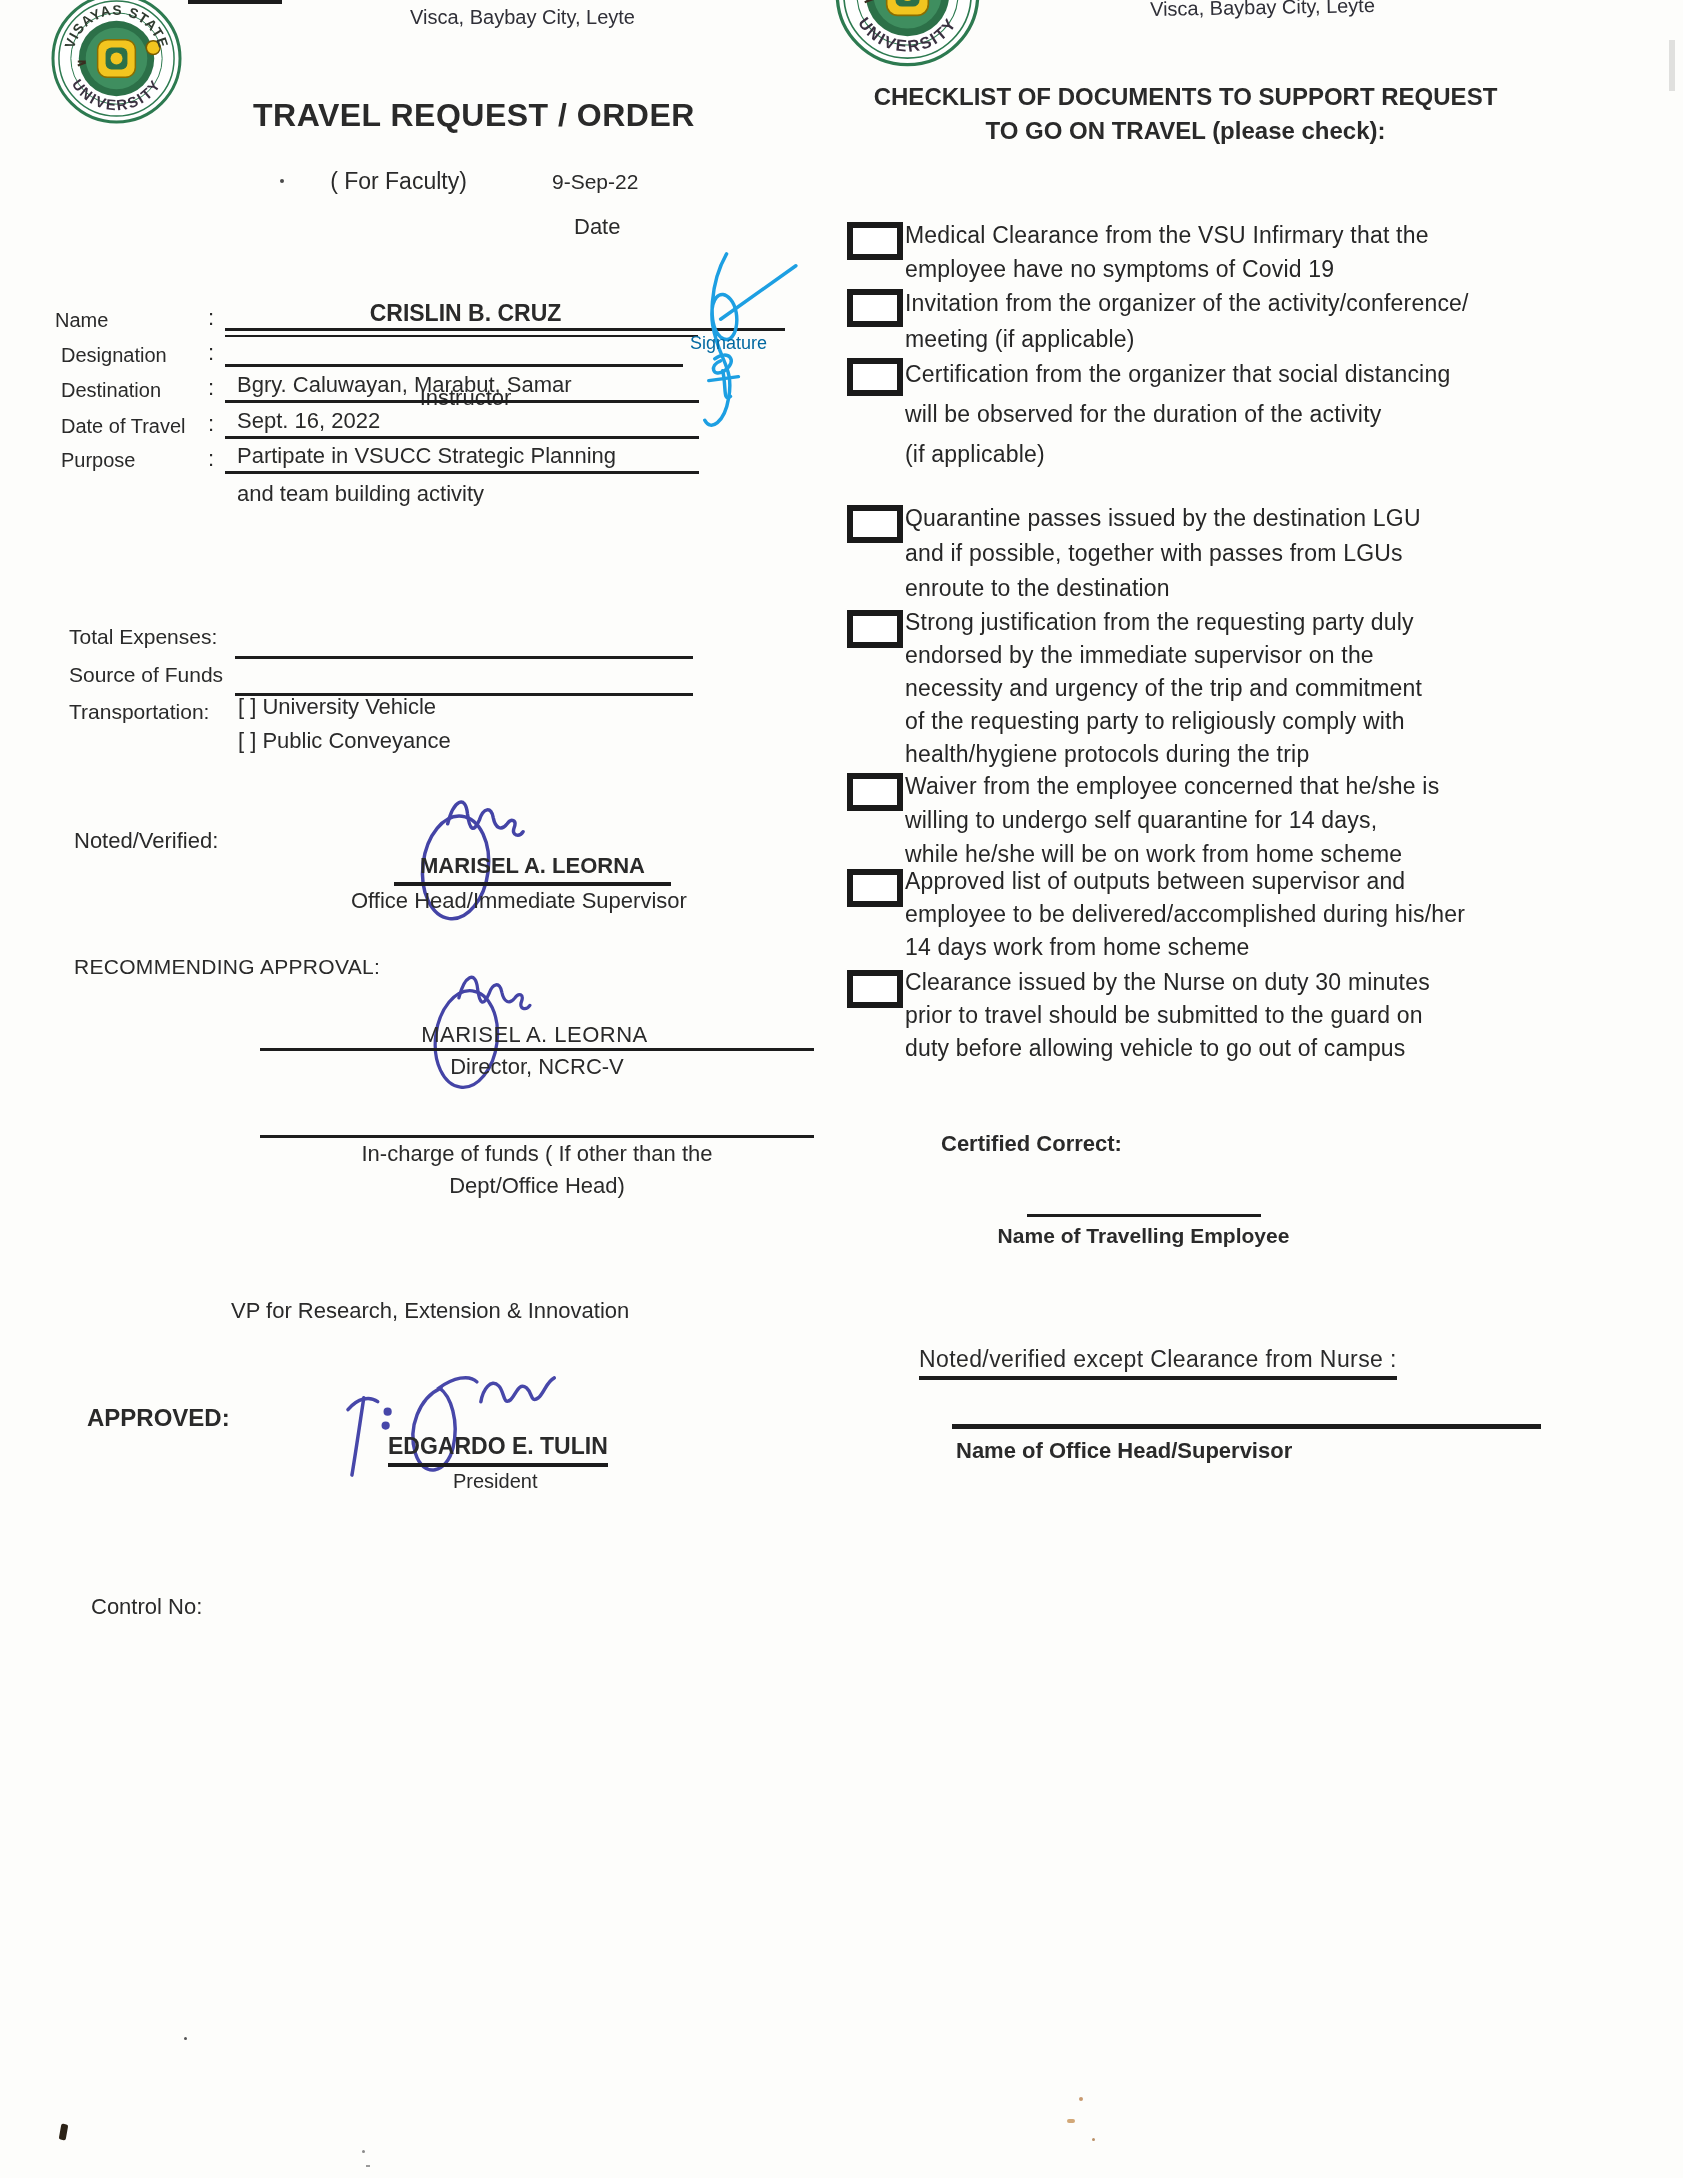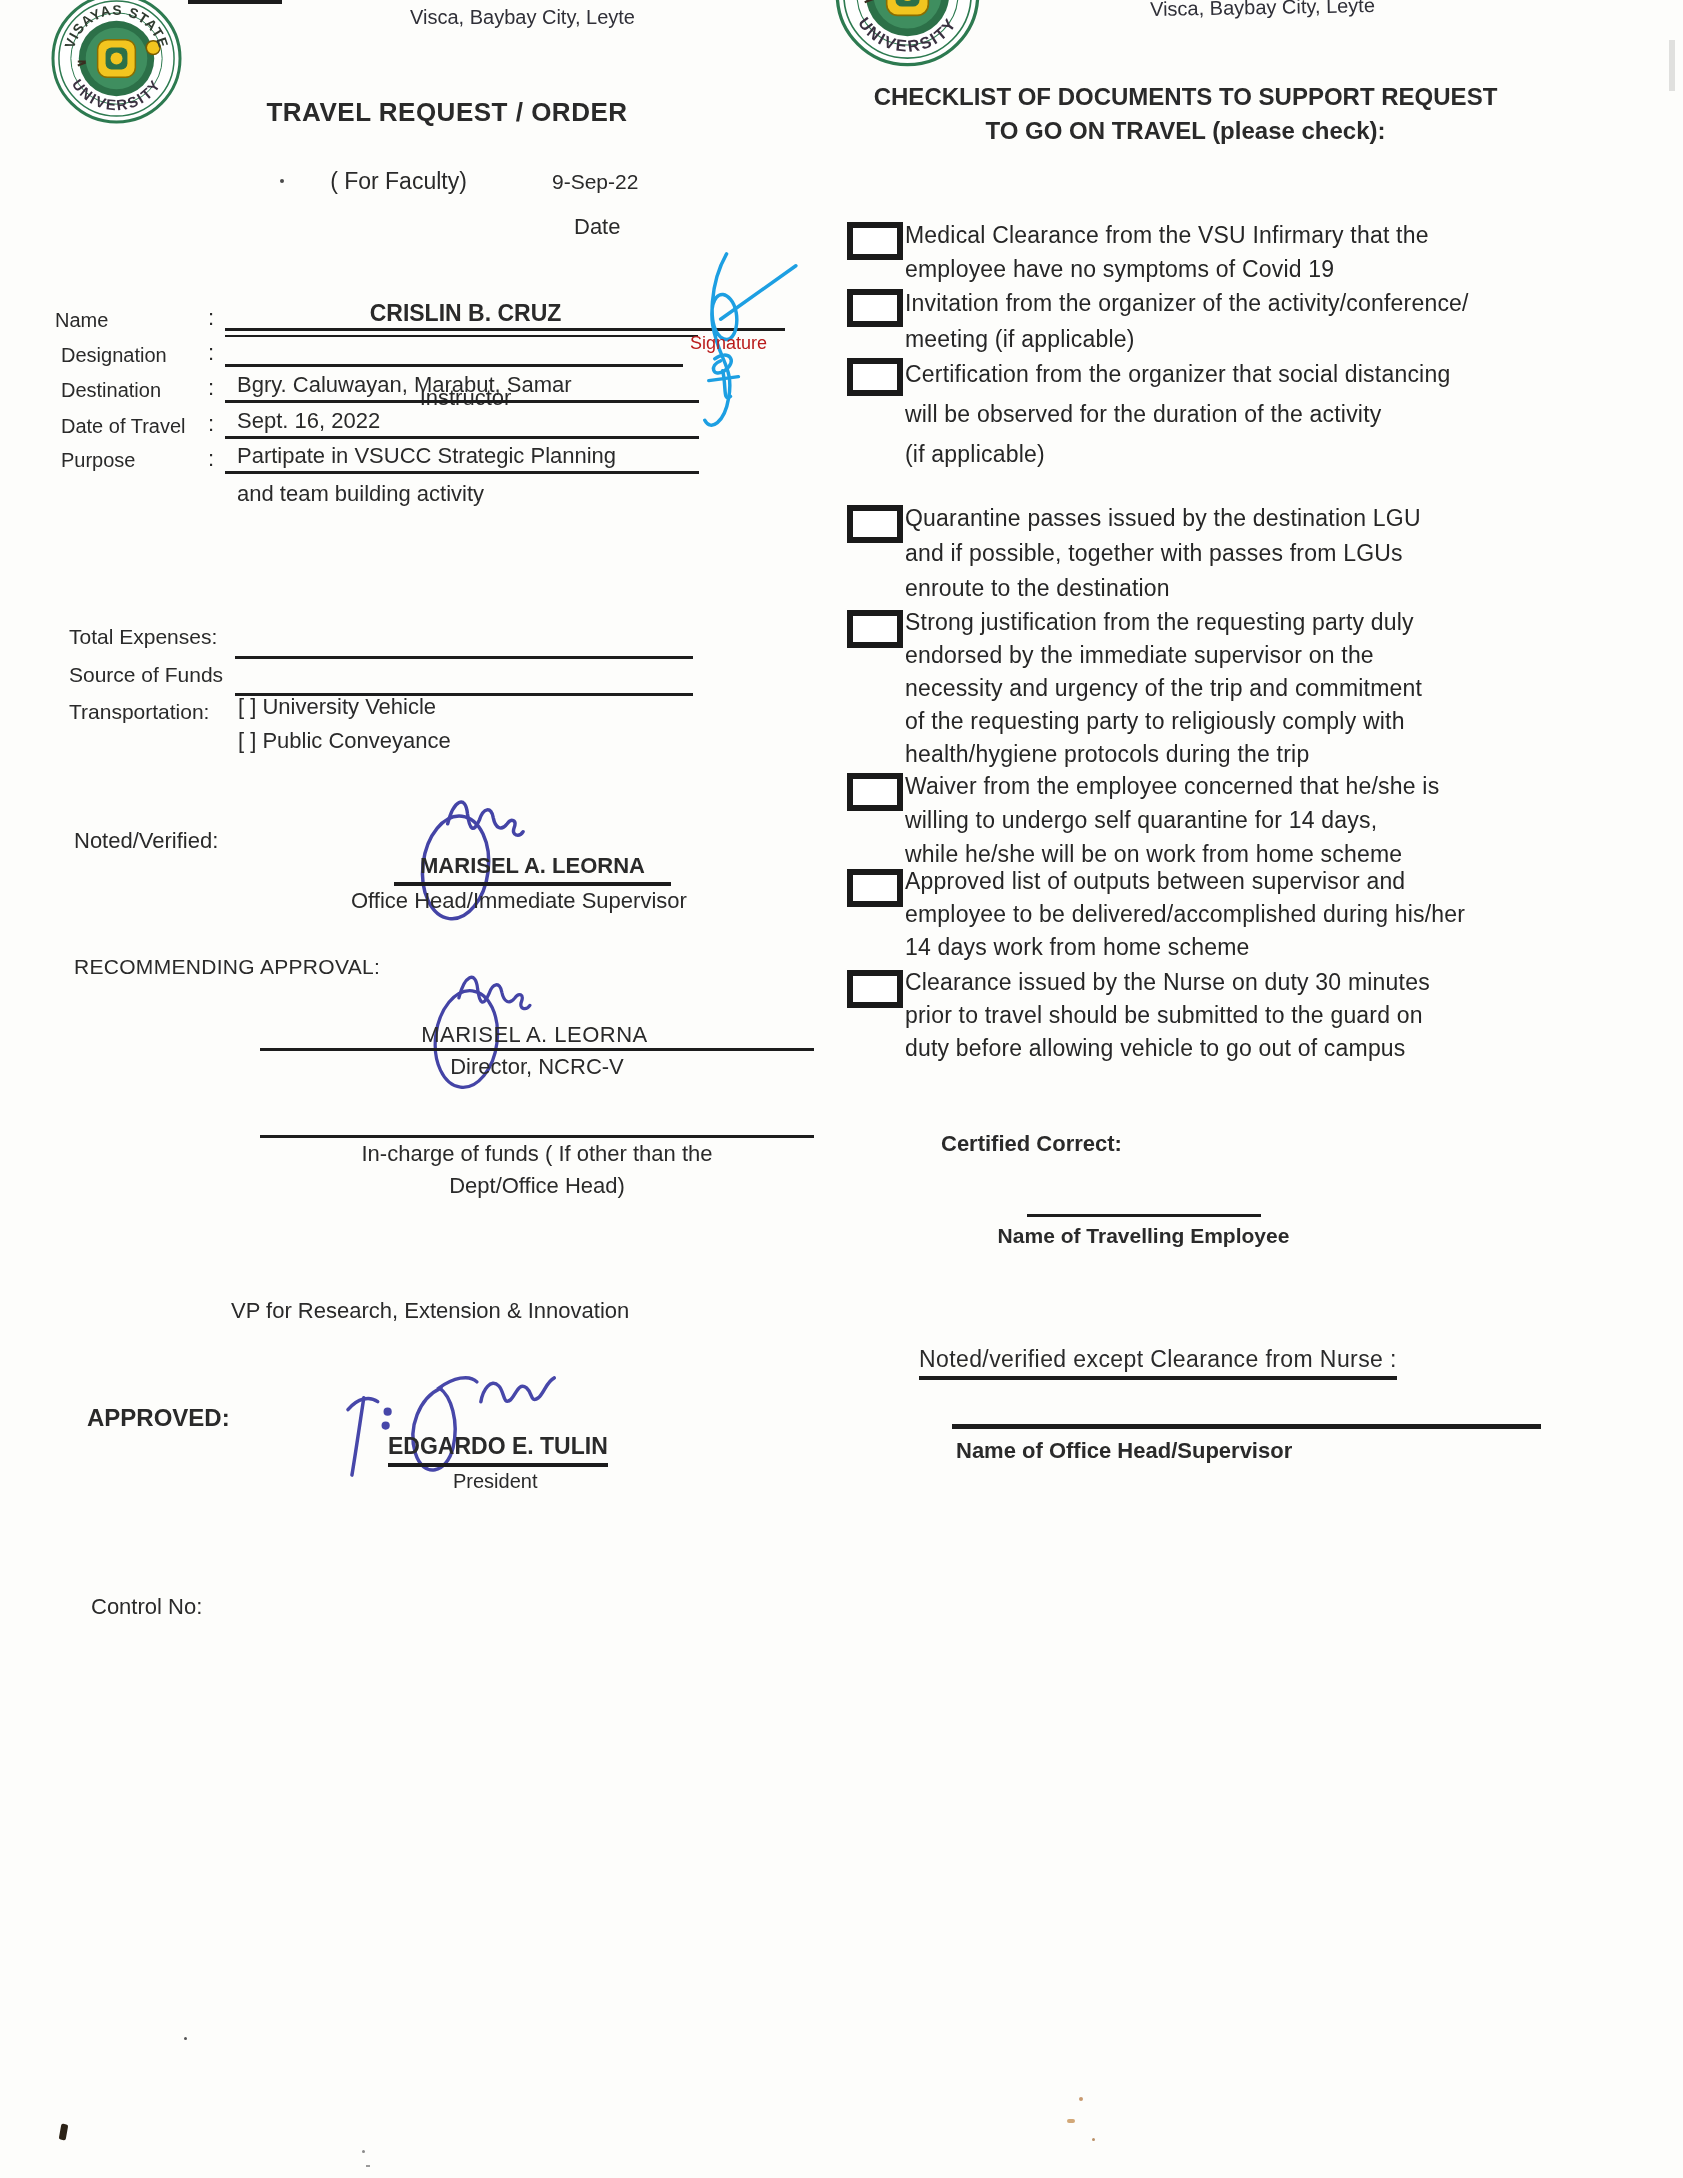--- a/index.html
+++ b/index.html
@@ -11,21 +11,21 @@
   .abs{position:absolute;}
   .nw{white-space:nowrap;}
   .center{text-align:center;}
   .bold{font-weight:bold;}
   .t18{font-size:18px;}
   .t20{font-size:20px;}
   .t21{font-size:21px;}
   .t22{font-size:22px;}
   .t23{font-size:23px;}
   .t24{font-size:24px;}
-  .t26{font-size:26px;}
+  .t26{font-size:32px;}
   .line{position:absolute;background:#1d1d1d;}
   .ul{border-bottom:4px solid #1c1c1c;padding-bottom:3px;}
   .cbx{position:absolute;width:44px;height:26px;border:6px solid #1a1a1a;background:#fff;}
   .cl-text{position:absolute;left:63px;top:0;}
   .cl-text div{white-space:nowrap;font-size:23px;letter-spacing:0.2px;color:#262626;}
   .item{position:absolute;left:842px;width:713px;}
   .artifact{position:absolute;}
 </style>
 </head>
 <body>
@@ -96,21 +96,21 @@
 
   <svg class="abs" style="left:665px;top:242px;" width="139" height="198" viewBox="0 0 140 200">
     <g fill="none" stroke="#1d9fe2" stroke-width="3.5" stroke-linecap="round">
       <path d="M62,12 C46,40 42,84 56,96 C72,108 78,72 66,58 C56,46 44,56 48,84 C54,120 70,126 64,158 C60,182 46,192 40,180"></path>
       <path d="M56,78 L132,24"></path>
       <path d="M50,118 C64,108 74,120 60,130 C48,138 44,124 56,120"></path>
       <path d="M58,130 C62,146 58,162 66,156"></path>
       <path d="M44,140 l30,-4"></path>
     </g>
   </svg>
-  <div class="abs t18 nw" style="left:690px;top:333px;color:#b91c1c;">Signature</div>
+  <div class="abs t18 nw" style="left:690px;top:333px;color:#0369a1;">Signature</div>
 
   <div class="abs t21 nw" style="left:69px;top:625px;">Total Expenses:</div>
   <div class="line" style="left:235px;top:656px;width:458px;height:3px;"></div>
   <div class="abs t21 nw" style="left:69px;top:663px;">Source of Funds</div>
   <div class="line" style="left:235px;top:693px;width:458px;height:3px;"></div>
   <div class="abs t21 nw" style="left:69px;top:700px;">Transportation:</div>
   <div class="abs t22 nw" style="left:238px;top:694px;">[ ] University Vehicle</div>
   <div class="abs t22 nw" style="left:238px;top:728px;">[ ] Public Conveyance</div>
 
   <div class="abs t22 nw" style="left:74px;top:828px;">Noted/Verified:</div>

